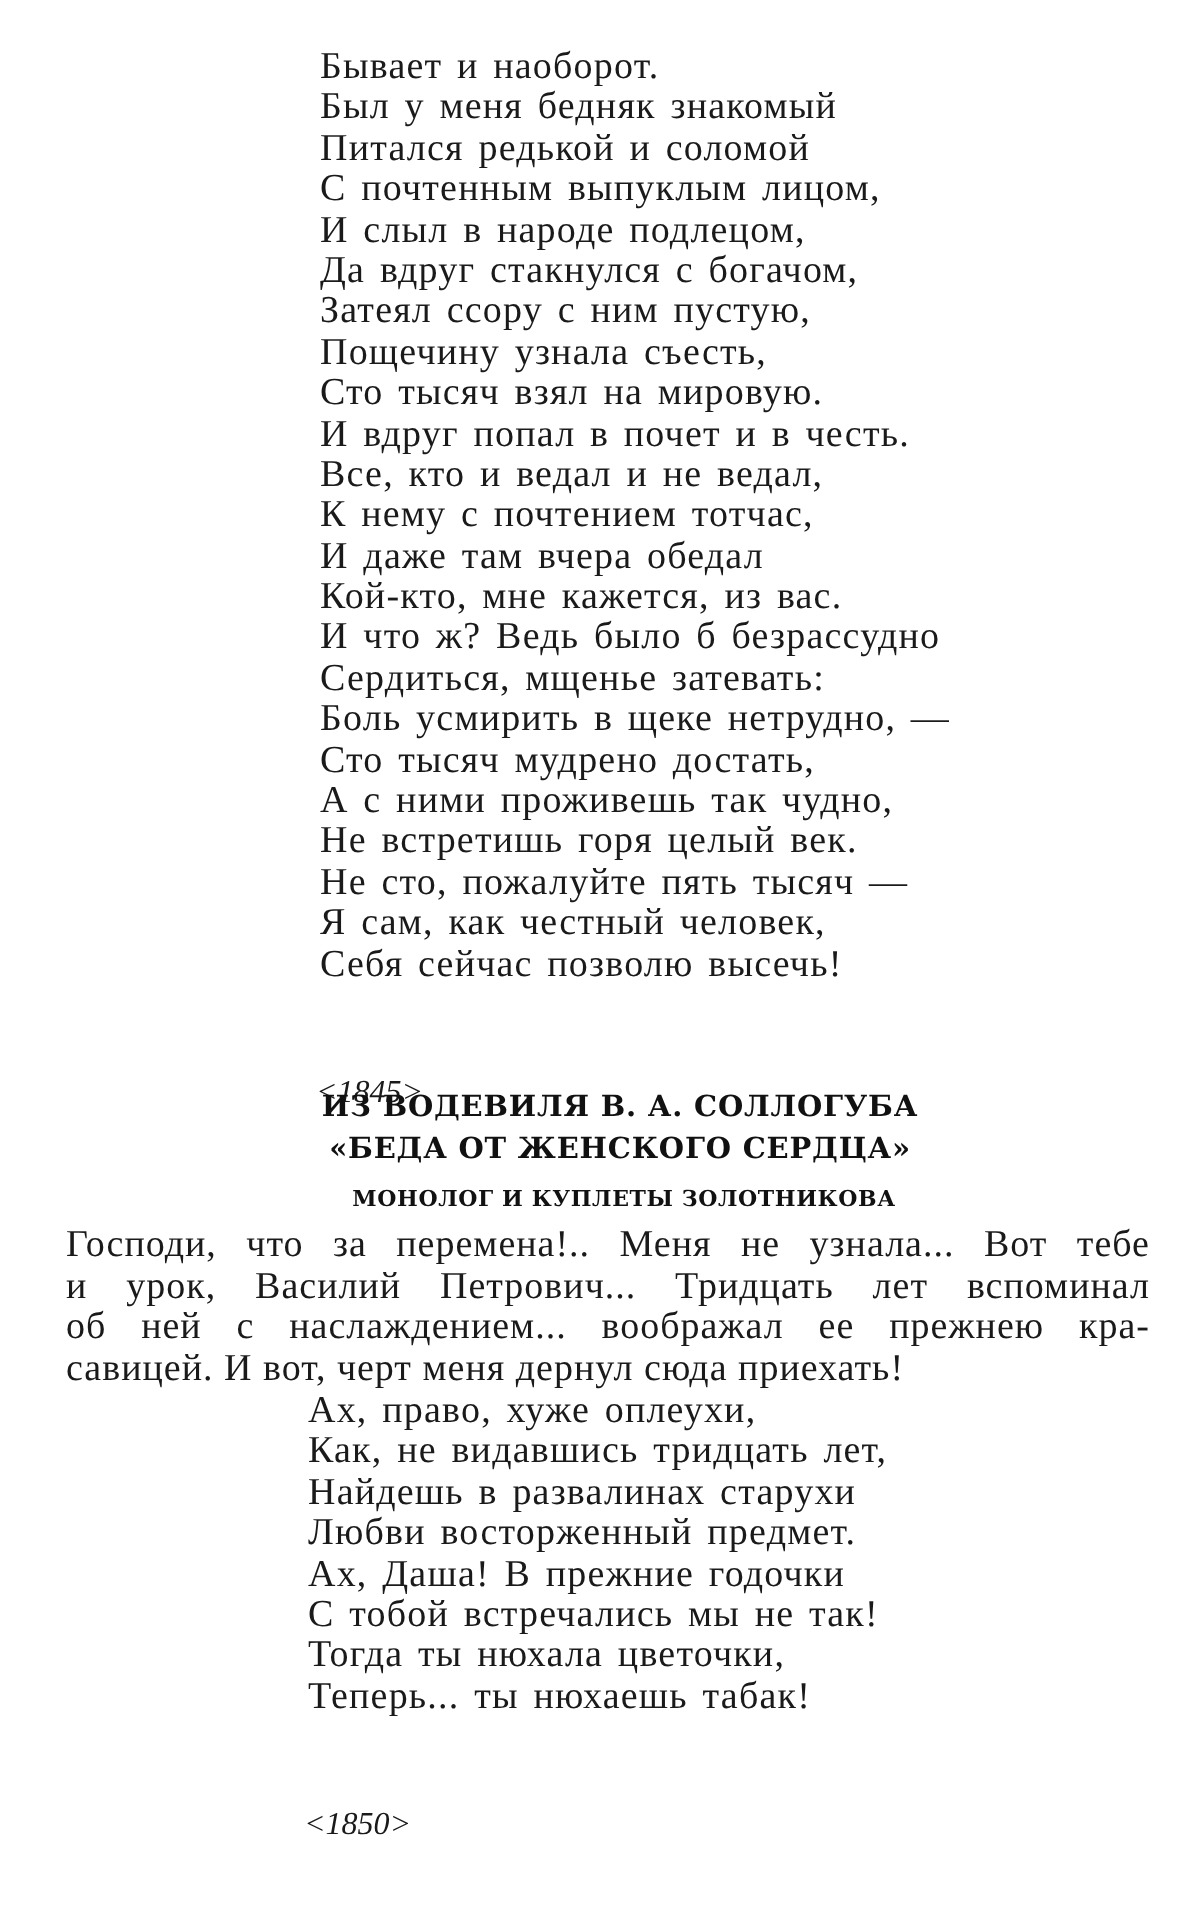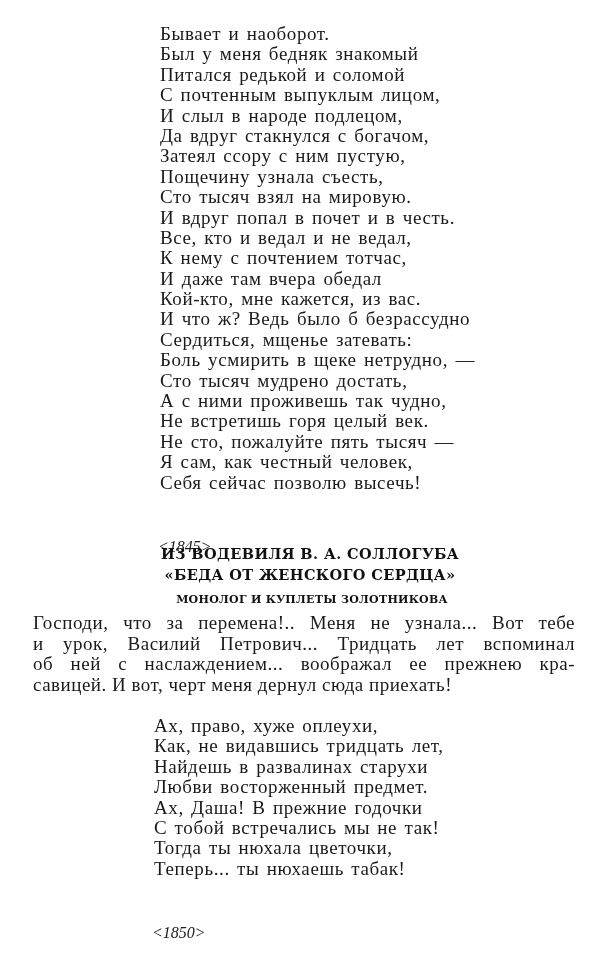--- a/index.html
+++ b/index.html
@@ -26,21 +26,21 @@
   .h1 { top: 545px; font-size: 14.5px; letter-spacing: 0.4px; padding-left: 10px; }
   .h2 { top: 566px; font-size: 14.5px; letter-spacing: 0.4px; padding-left: 10px; }
   .h3 { top: 593px; font-size: 11px; letter-spacing: 0.3px; padding-left: 12px; }
   .prose {
     position: absolute; left: 33px; top: 613px; width: 542px;
     font-size: 19px; line-height: 20.5px; letter-spacing: 0.5px;
   }
   .prose .pline { white-space: nowrap; text-align: justify; text-align-last: justify; height: 20.5px; }
   .prose .pline.last { text-align-last: left; }
   .couplets {
-    position: absolute; left: 154px; top: 716px;
+    position: absolute; left: 154px; top: 696px;
     font-size: 19px; line-height: 20.4px; letter-spacing: 0.6px; word-spacing: 2px;
   }
   .couplets .line { white-space: nowrap; height: 20.4px; }
 </style>
 </head>
 <body>
 
 <div class="verse">
   <div class="line">Бывает и наоборот.</div>
   <div class="line">Был у меня бедняк знакомый</div>

